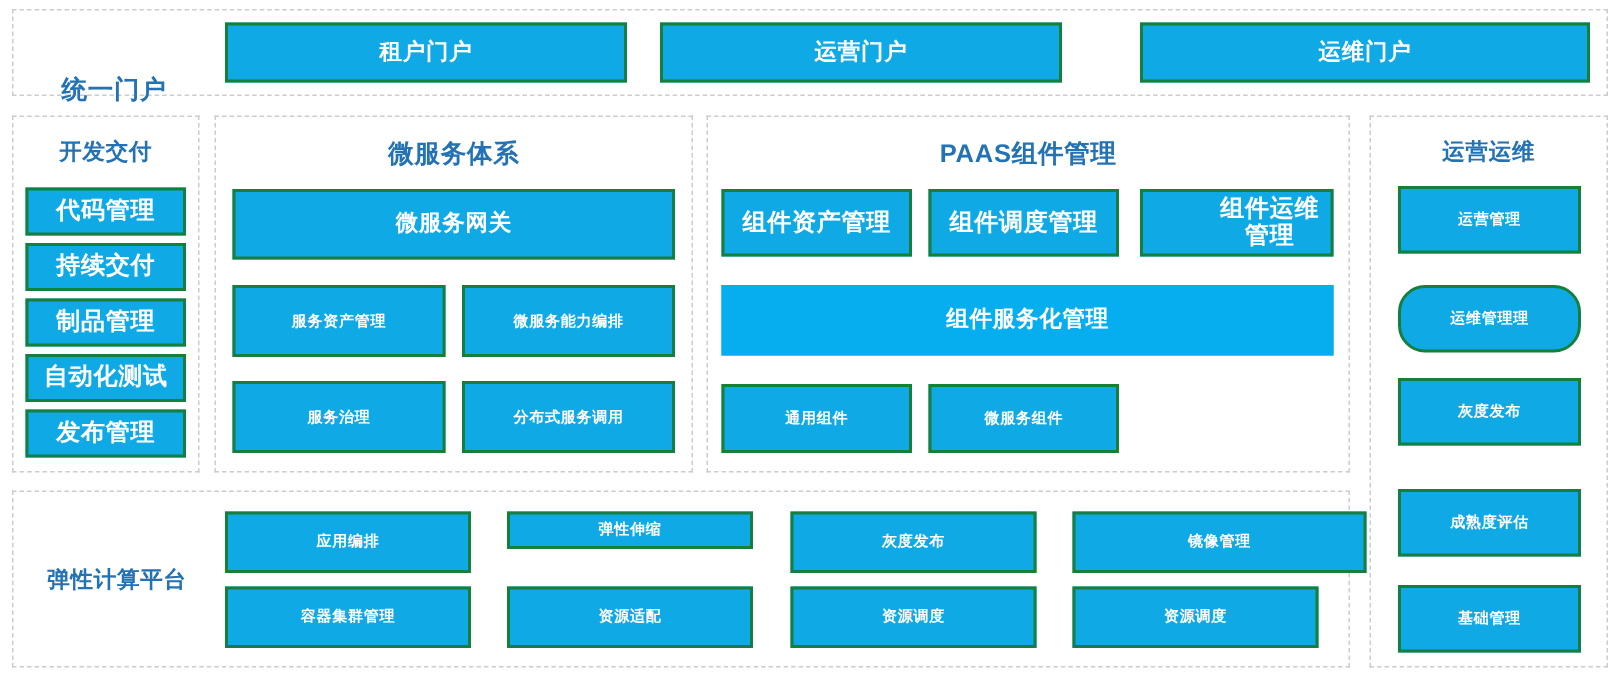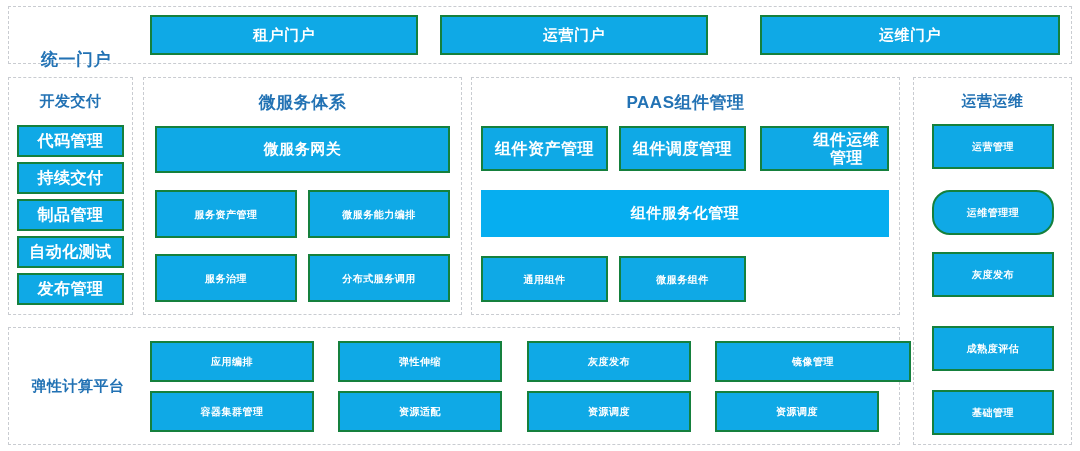--- a/index.html
+++ b/index.html
@@ -125,21 +125,21 @@
   <div class="tile f14" style="left:932px; top:190px; width:122px; height:45px;border-radius:18px;">运维管理理</div>
   <div class="tile f14" style="left:932px; top:252px; width:122px; height:45px;">灰度发布</div>
   <div class="tile f14" style="left:932px; top:326px; width:122px; height:45px;">成熟度评估</div>
   <div class="tile f14" style="left:932px; top:390px; width:122px; height:45px;">基础管理</div>
 
   <div class="panel" style="left:8px; top:327px; width:892px; height:118px;"></div>
 
   <div class="sect-label f15" style="left:18px; top:370px; width:120px; height:32px;">弹性计算平台</div>
 
   <div class="tile f14" style="left:150px; top:341px; width:164px; height:41px;">应用编排</div>
-  <div class="tile f14" style="left:338px; top:341px; width:164px; height:41px;">弹性伸缩</div>
+  <div class="tile f14" style="left:338px; top:341px; width:164px; height:25px;">弹性伸缩</div>
   <div class="tile f14" style="left:527px; top:341px; width:164px; height:41px;">灰度发布</div>
   <div class="tile f14" style="left:715px; top:341px; width:196px; height:41px;">镜像管理</div>
 
   <div class="tile f14" style="left:150px; top:391px; width:164px; height:41px;">容器集群管理</div>
   <div class="tile f14" style="left:338px; top:391px; width:164px; height:41px;">资源适配</div>
   <div class="tile f14" style="left:527px; top:391px; width:164px; height:41px;">资源调度</div>
   <div class="tile f14" style="left:715px; top:391px; width:164px; height:41px;">资源调度</div>
 
 </div>
 

